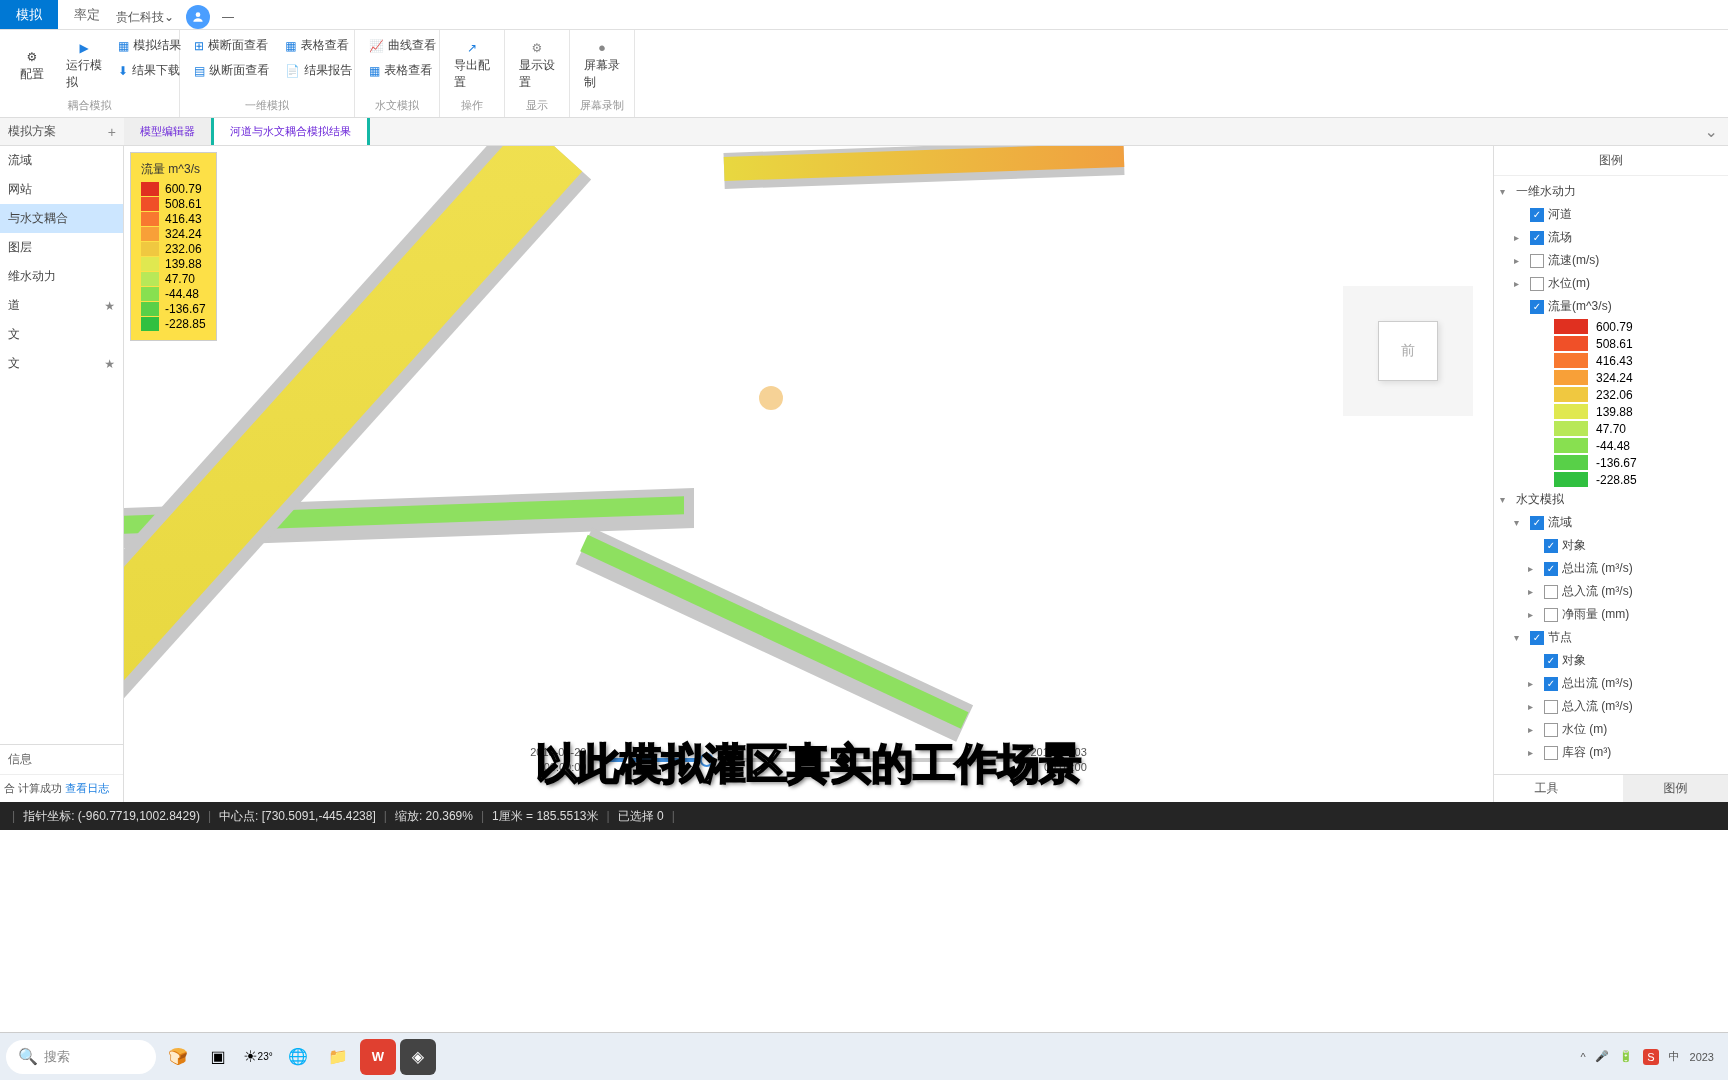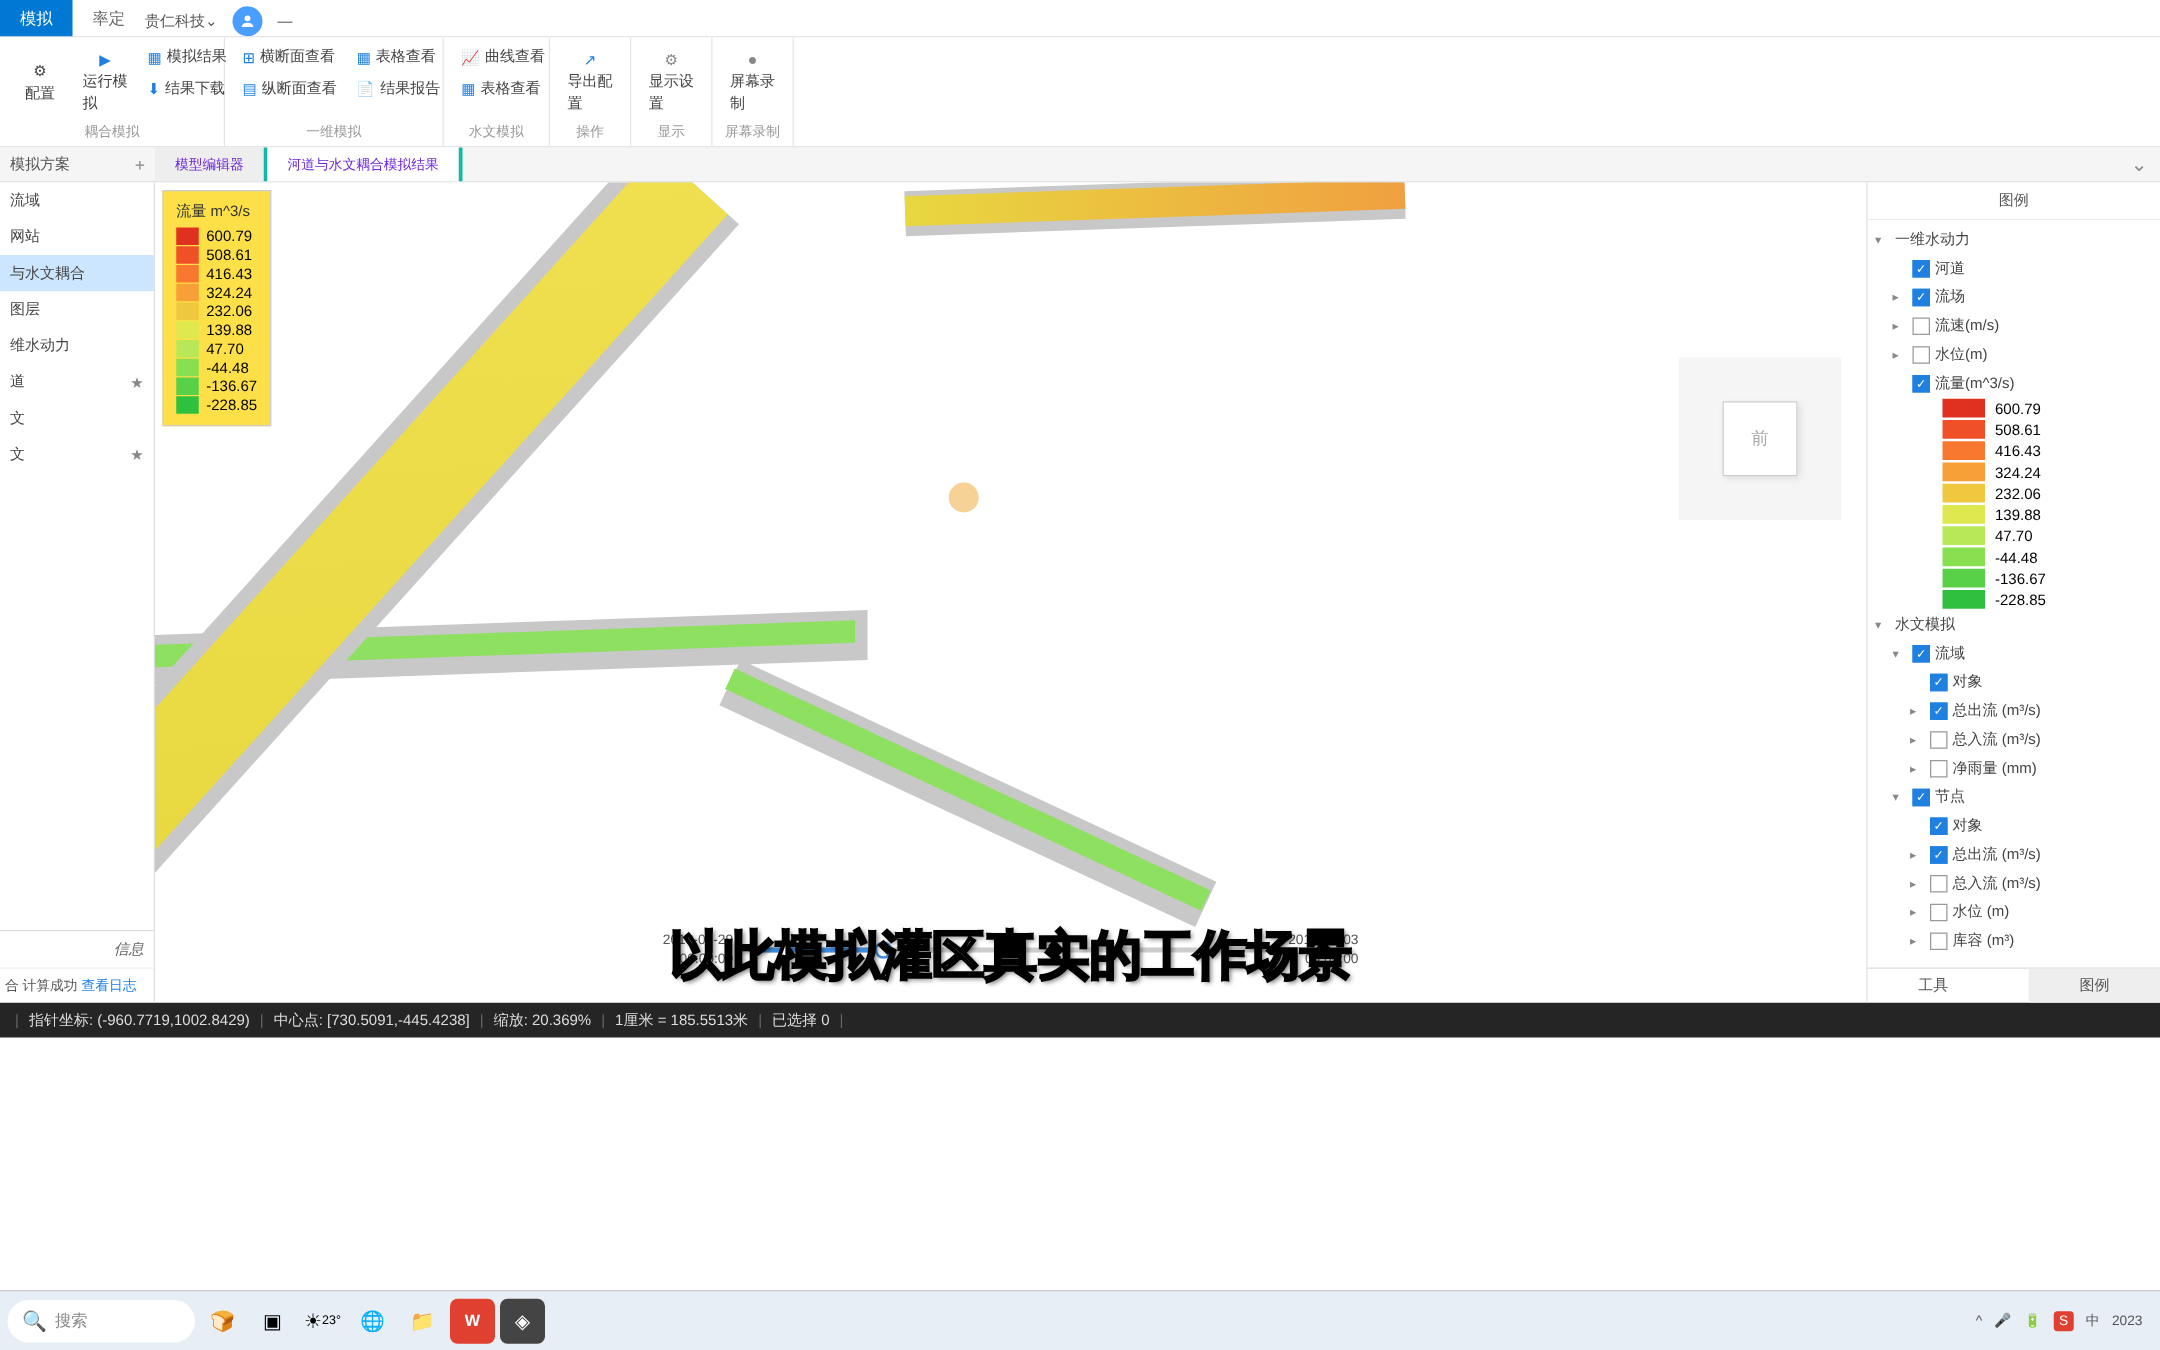--- a/index.html
+++ b/index.html
@@ -34,21 +34,21 @@
 .doc-tab.active { background: #fff; }
 .tab-close { margin-left: auto; padding: 0 10px; color: #888; cursor: pointer; }
 
 
 .main { display: flex; height: 656px; }
 .left-panel { width: 124px; background: #fff; border-right: 1px solid #ddd; display: flex; flex-direction: column; font-size: 12px; }
 .left-item { padding: 6px 8px; color: #444; cursor: pointer; display: flex; align-items: center; }
 .left-item.selected { background: #cce6ff; }
 .left-star { margin-left: auto; color: #888; }
 .left-info { margin-top: auto; border-top: 1px solid #ddd; }
-.left-info-title { padding: 6px 8px; text-align: right; color: #666; border-bottom: 1px solid #eee; font-style: italic; }
+.left-info-title { padding: 6px 8px; text-align: left; color: #666; border-bottom: 1px solid #eee; }
 .left-info-body { padding: 6px 4px; font-size: 11px; color: #555; }
 .left-info-link { color: #2080e0; cursor: pointer; }
 
 
 .viewport { flex: 1; position: relative; background: #fff; overflow: hidden; }
 .legend-box { position: absolute; left: 6px; top: 6px; background: #fde047; border: 1px solid #ccc; padding: 8px 10px; font-size: 12px; z-index: 10; }
 .legend-title { margin-bottom: 4px; color: #333; }
 .legend-row { display: flex; align-items: center; gap: 6px; margin-bottom: 1px; }
 .legend-swatch { width: 18px; height: 14px; }
 .nav-cube { position: absolute; right: 20px; top: 140px; width: 130px; height: 130px; background: #f5f5f5; display: flex; align-items: center; justify-content: center; z-index: 5; }

